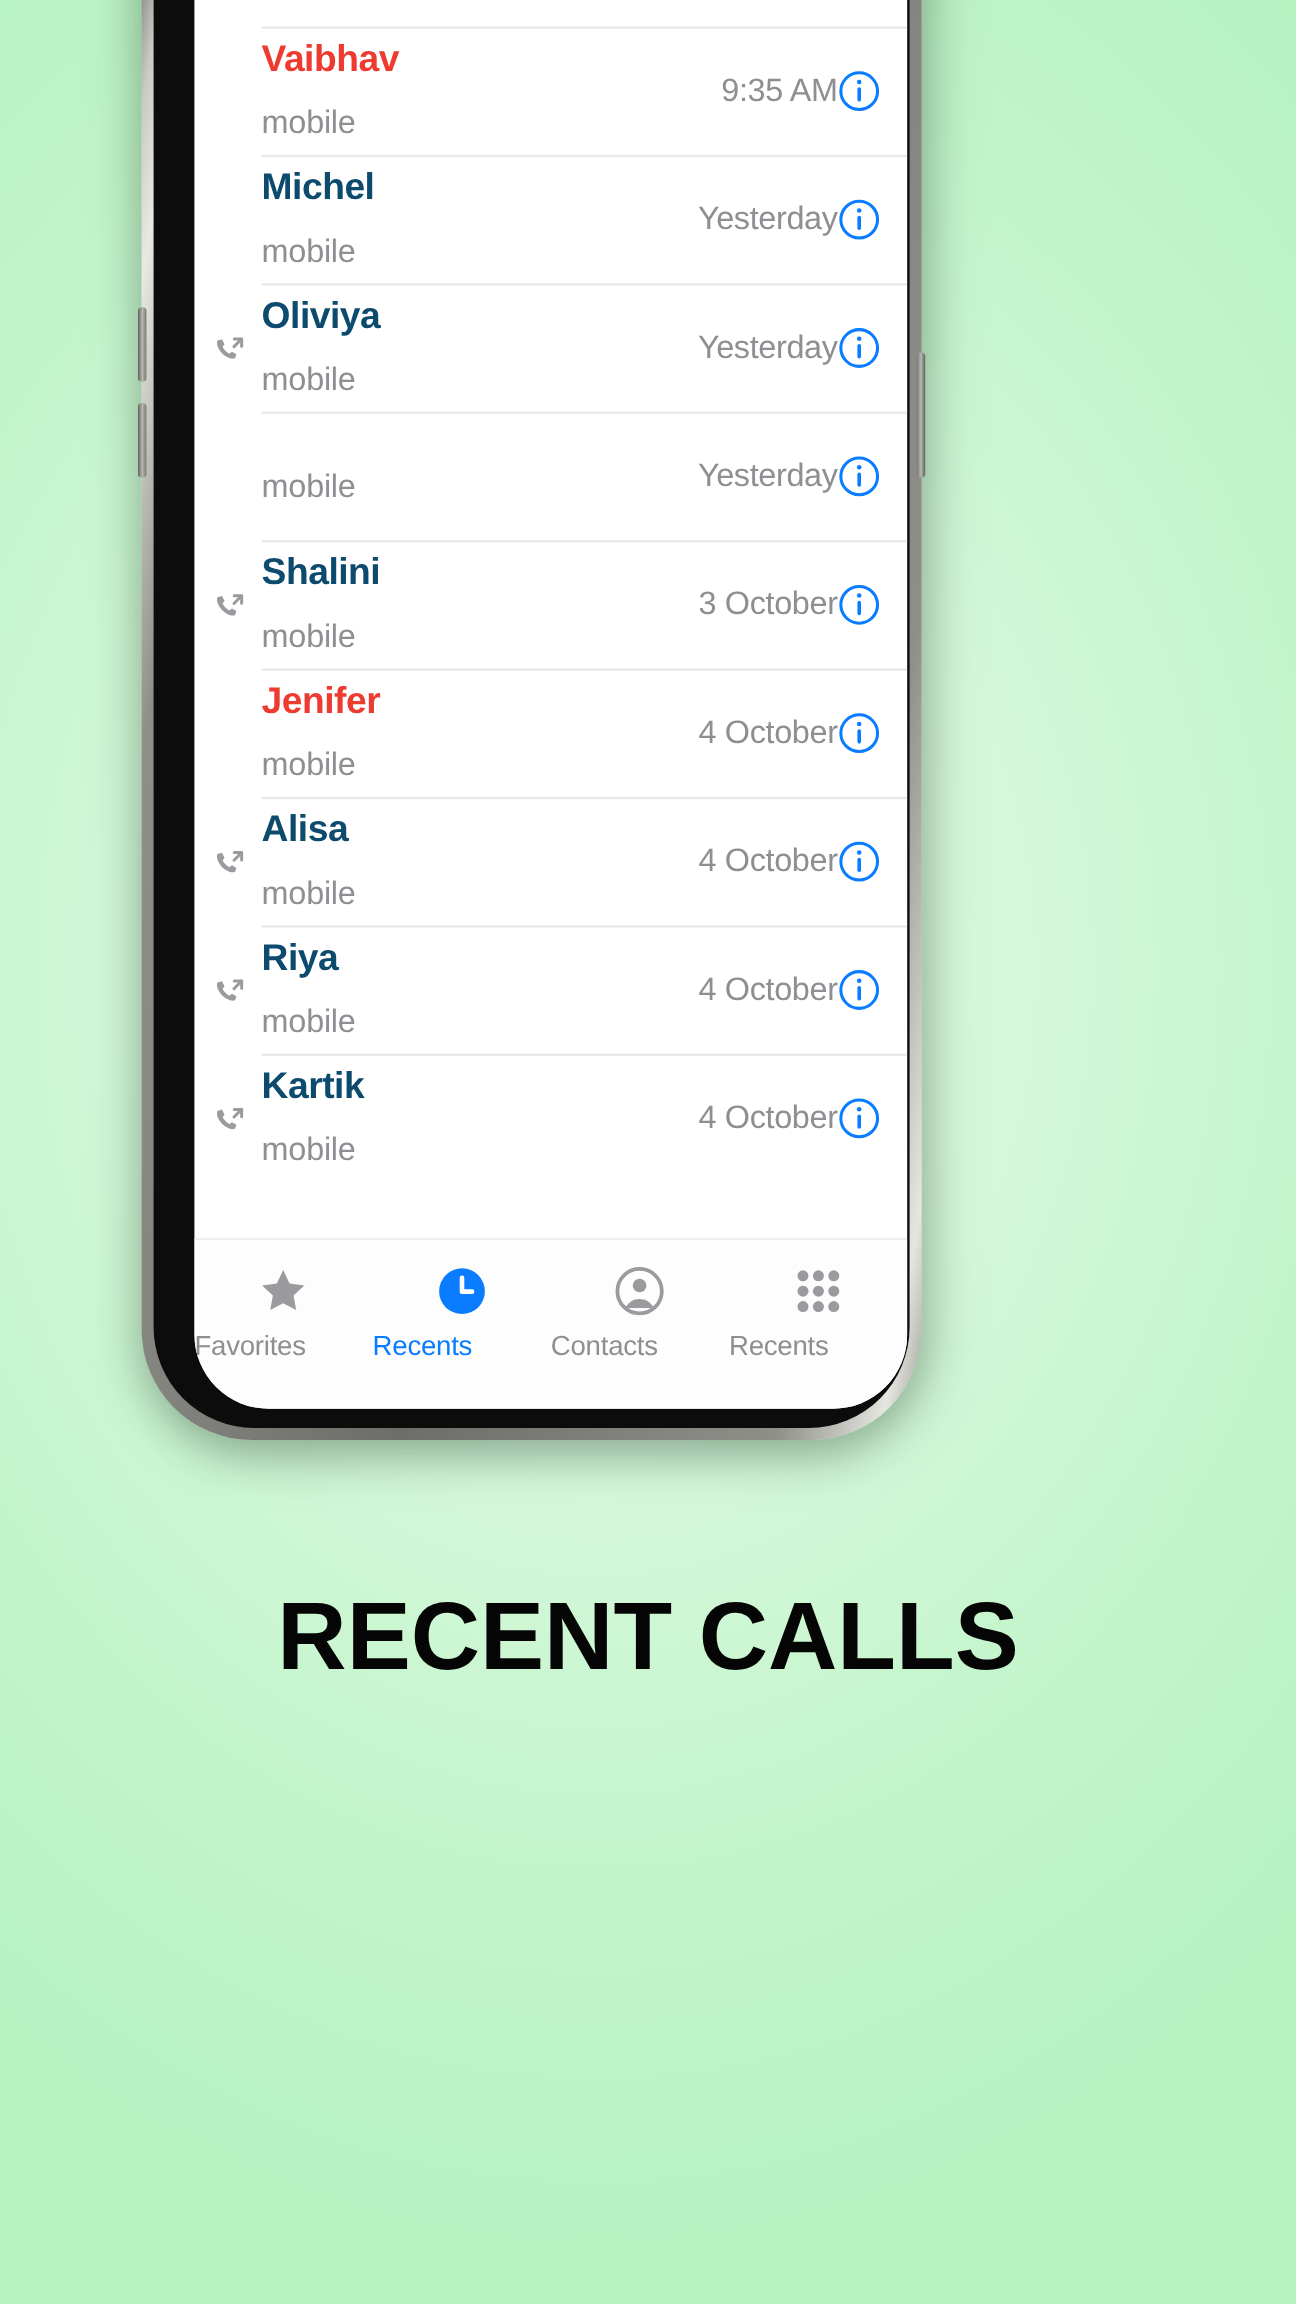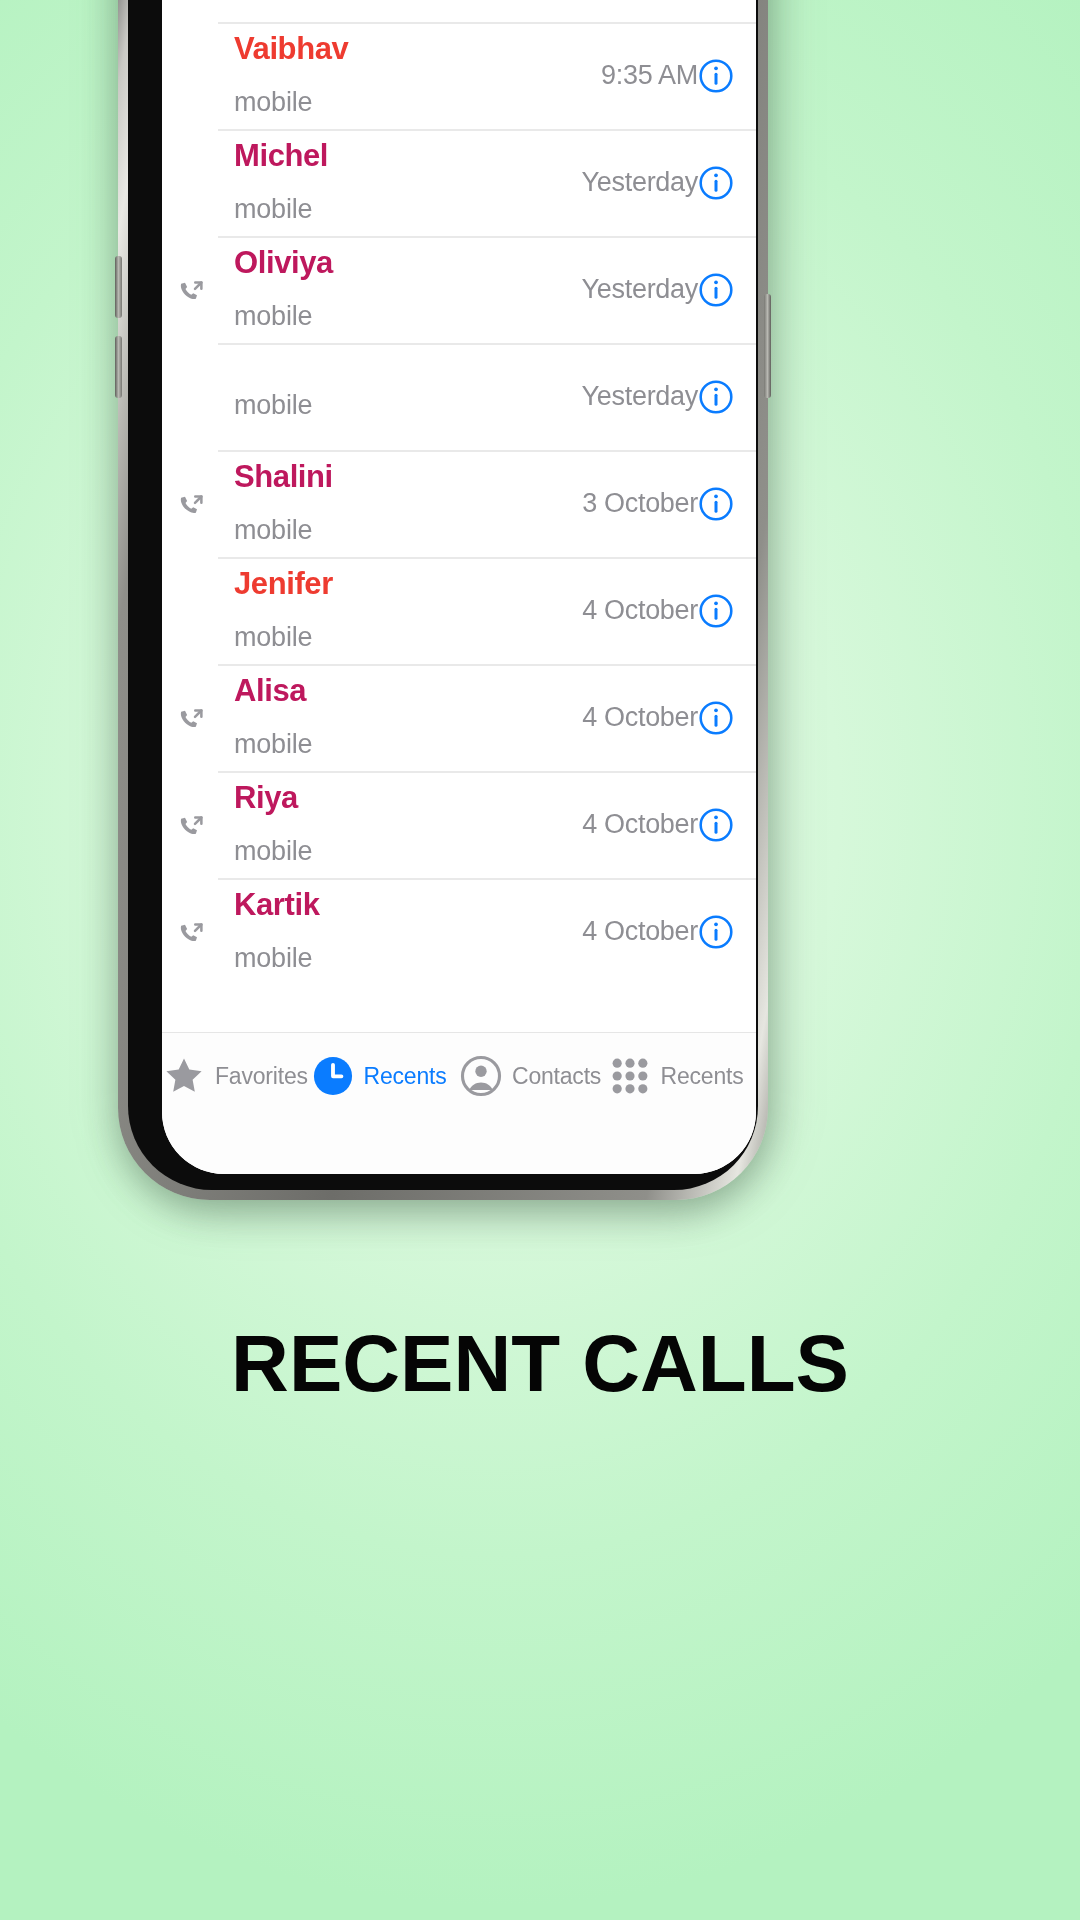--- a/index.html
+++ b/index.html
@@ -83,21 +83,21 @@
     justify-content:space-between;
   }
 
   
   .call-list { position:relative; }
   .call-row {
     position:relative;
     display:flex;
     align-items:center;
     height:107px;
-    padding-left:42px;
+    padding-left:26px;
     padding-right:22px;
   }
   .call-row::before {
     content:"";
     position:absolute;
     left:56px; right:0; top:0;
     height:1.5px;
     background:#e9e9e9;
   }
   .dir-icon {
@@ -106,21 +106,21 @@
     top:50%;
     transform:translateY(-12px);
     width:30px; height:30px;
     display:flex; align-items:center; justify-content:center;
   }
   .dir-icon svg { width:30px; height:30px; display:block; }
   .row-text { flex:1 1 auto; padding-left:30px; }
   .row-name {
     font-size:31px;
     font-weight:bold;
-    color:#be185d;
+    color:#0c4a6e;
     letter-spacing:-0.4px;
     line-height:1.18;
   }
   .row-name.missed { color:#ee3b30; }
   .row-sub {
     font-size:27px;
     color:#8e8e93;
     letter-spacing:-0.2px;
     line-height:1.25;
     margin-top:18px;
@@ -146,22 +146,21 @@
     height:142px;
     background:#fdfdfd;
     border-top:1.5px solid #e6e6e6;
     display:flex;
     align-items:flex-start;
     padding-top:20px;
   }
   .tab-item {
     flex:1 1 0;
     display:flex;
-    flex-direction:row;
-    align-items:center;
+    flex-direction:column;
     gap:9px;
     cursor:pointer;
   }
   .tab-icon { height:46px; display:flex; align-items:center; justify-content:center; }
   .tab-icon svg { display:block; }
   .tab-label {
     font-size:23px;
     color:#8e8e93;
     letter-spacing:-0.2px;
   }

